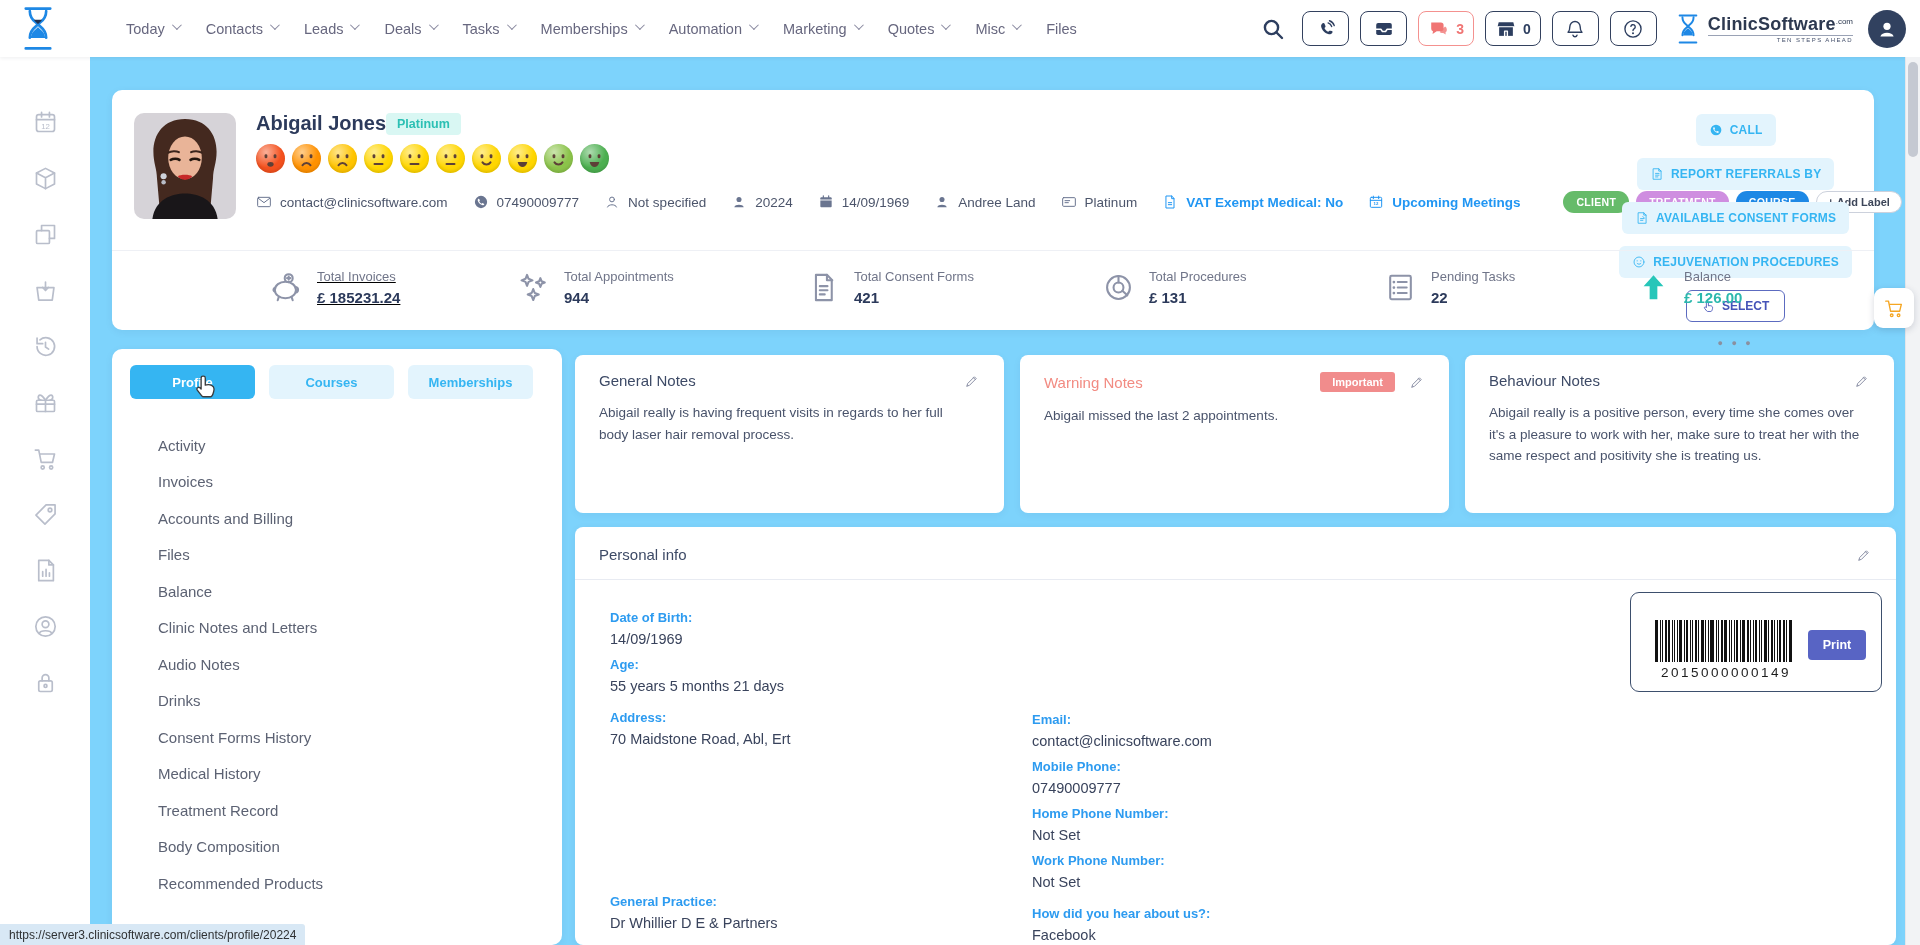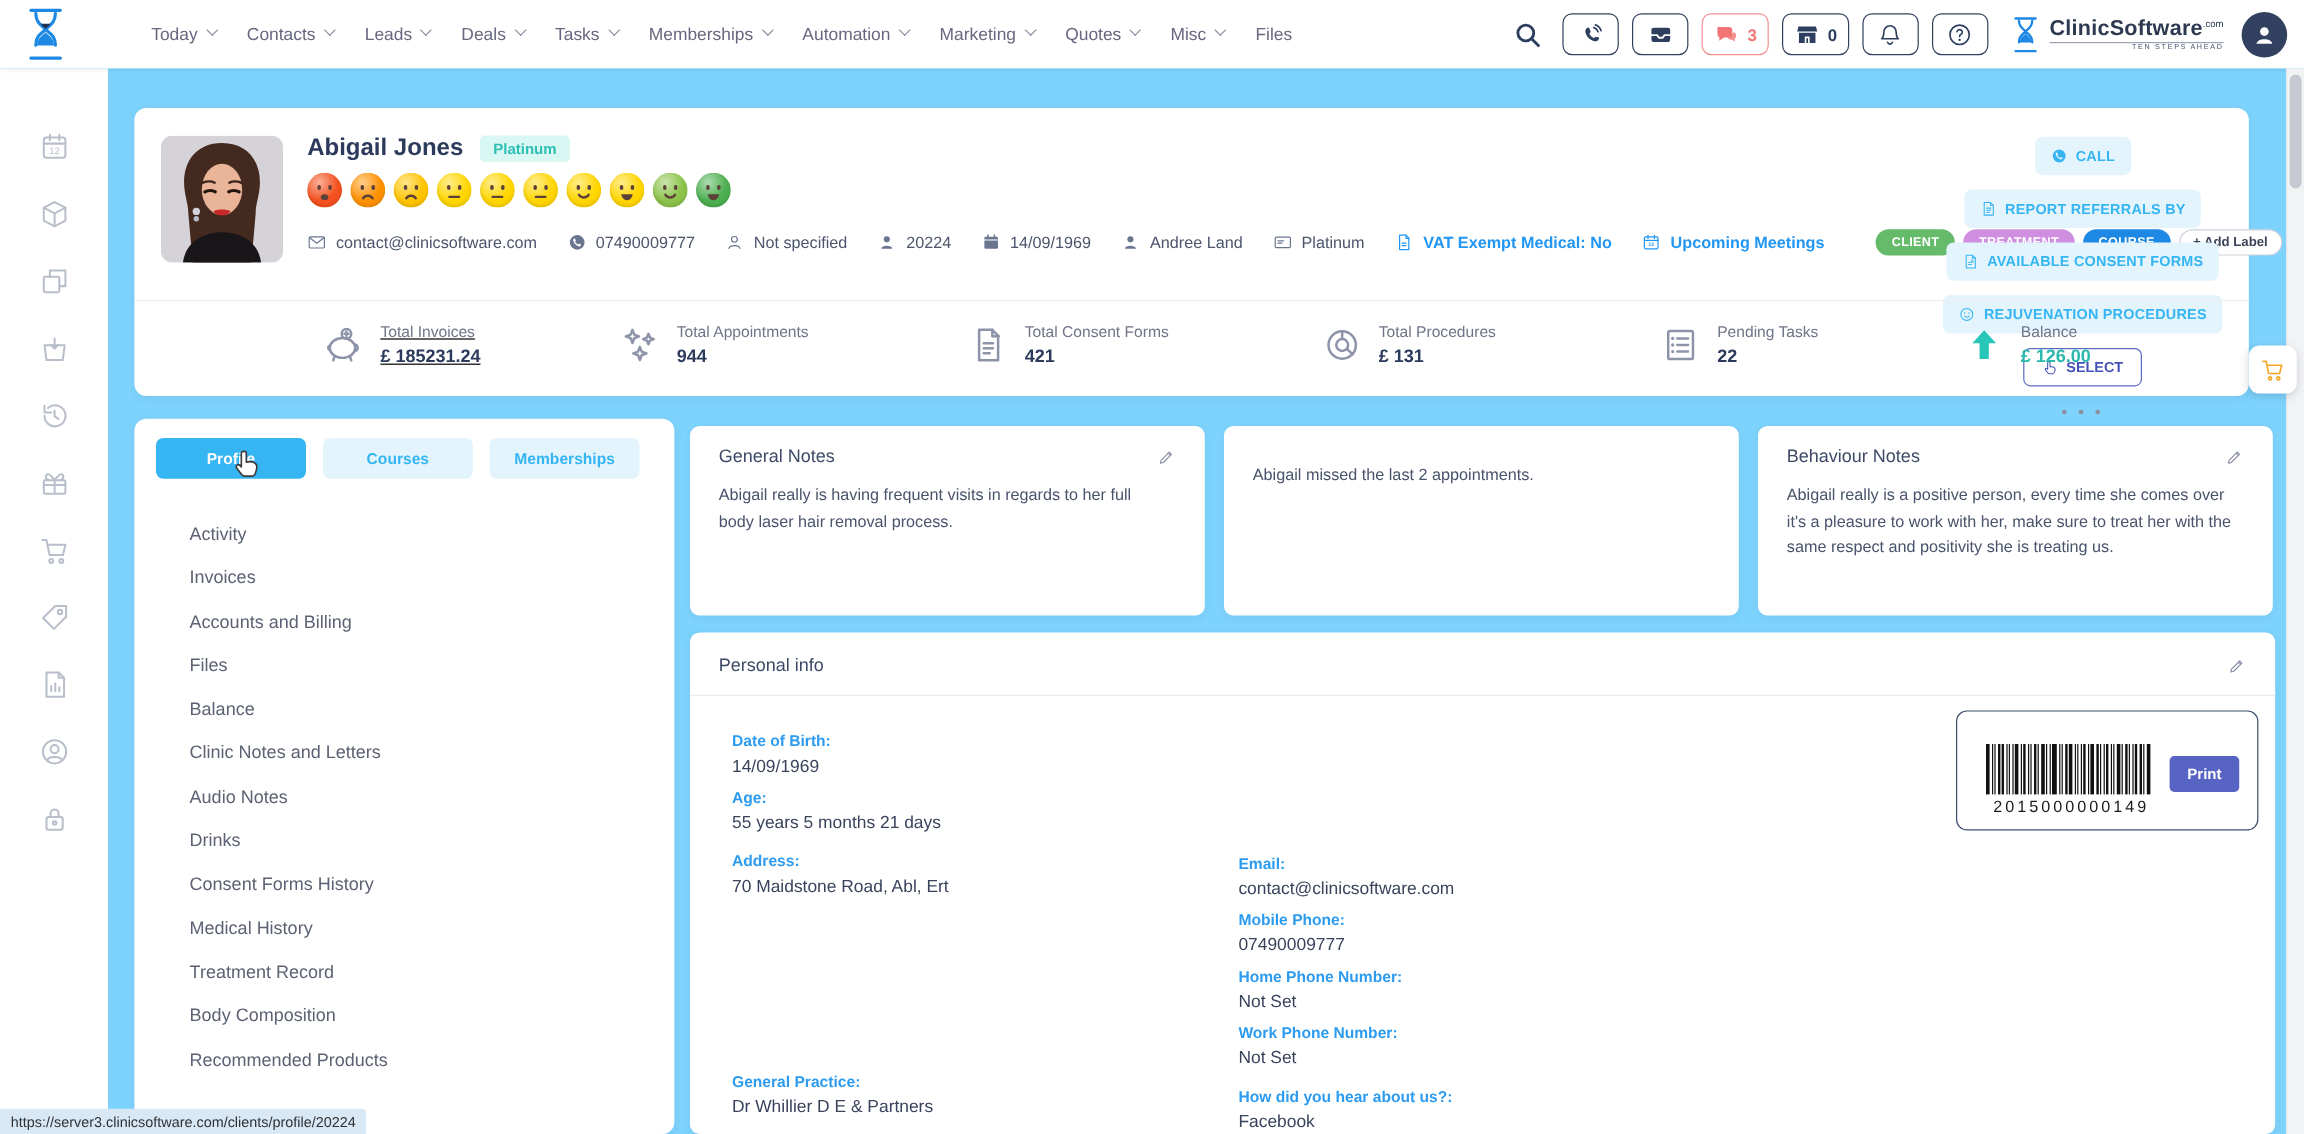--- a/index.html
+++ b/index.html
@@ -26,21 +26,21 @@
   .avatar{width:38px;height:38px;border-radius:50%;background:#31415f;display:flex;align-items:center;justify-content:center;margin-left:4px;cursor:pointer;}
 
   
   .sidebar{position:absolute;left:0;top:57px;width:90px;height:888px;background:#fff;z-index:20;display:flex;flex-direction:column;align-items:center;padding-top:52px;gap:29px;}
   .side-ic{width:27px;height:27px;color:#b9becb;cursor:pointer;}
 
   
   .card{background:#fff;border-radius:10px;box-shadow:0 2px 8px rgba(25,39,72,.06);position:absolute;}
   .client-card{left:112px;top:90px;width:1762px;height:240px;}
   .photo{position:absolute;left:22px;top:23px;width:102px;height:106px;border-radius:10px;overflow:hidden;}
-  .name-row{position:absolute;left:144px;top:22px;display:flex;align-items:center;gap:14px;}
+  .name-row{position:absolute;left:144px;top:22px;display:flex;align-items:center;}
   .client-name{margin:0;font-size:20px;font-weight:600;color:#2c3a5b;}
   .tier{background:#d9f7f3;color:#2cc0b4;font-size:12.5px;font-weight:600;padding:4px 11px;border-radius:4px;}
   .emojis{position:absolute;left:144px;top:54px;display:flex;gap:7px;}
   .emoji{width:29px;height:29px;border-radius:50%;box-shadow:inset 0 -2px 3px rgba(0,0,0,.12);cursor:pointer;}
   .chips{position:absolute;left:144px;top:101px;right:36px;display:flex;align-items:center;gap:25px;}
   .chip{display:flex;align-items:center;gap:8px;font-size:13.5px;color:#4c556b;white-space:nowrap;}
   .chip .cic{width:16px;height:16px;color:#6a7590;}
   .chip.link{color:#2196f3;font-weight:600;cursor:pointer;}
   .chip.link .cic{color:#2196f3;}
   .labels{display:flex;align-items:center;gap:7px;margin-left:18px;}
@@ -667,20 +667,31 @@
           <span class="pencil">
             <svg viewBox="0 0 24 24" width="16" height="16">
               <path d="M4.5 19.5l.9-3.6L15.6 5.7l2.7 2.7L8.1 18.6l-3.6.9z"></path>
               <path d="M14.2 7.1l2.7 2.7"></path>
             </svg>
           </span>
         </div>
         <div class="note-body">Abigail really is having frequent visits in regards to her full body laser hair removal process.</div>
       </div>
       <div class="note-card">
+        <div class="note-head">
+          <span class="note-title warn">Warning Notes</span>
+          <span class="note-spacer"></span>
+          <span class="imp-badge">Important</span>
+          <span class="pencil">
+            <svg viewBox="0 0 24 24" width="16" height="16">
+              <path d="M4.5 19.5l.9-3.6L15.6 5.7l2.7 2.7L8.1 18.6l-3.6.9z"></path>
+              <path d="M14.2 7.1l2.7 2.7"></path>
+            </svg>
+          </span>
+        </div>
         <div class="note-body">Abigail missed the last 2 appointments.</div>
       </div>
       <div class="note-card">
         <div class="note-head">
           <span class="note-title">Behaviour Notes</span>
           <span class="note-spacer"></span>
           <span class="pencil">
             <svg viewBox="0 0 24 24" width="16" height="16">
               <path d="M4.5 19.5l.9-3.6L15.6 5.7l2.7 2.7L8.1 18.6l-3.6.9z"></path>
               <path d="M14.2 7.1l2.7 2.7"></path>

